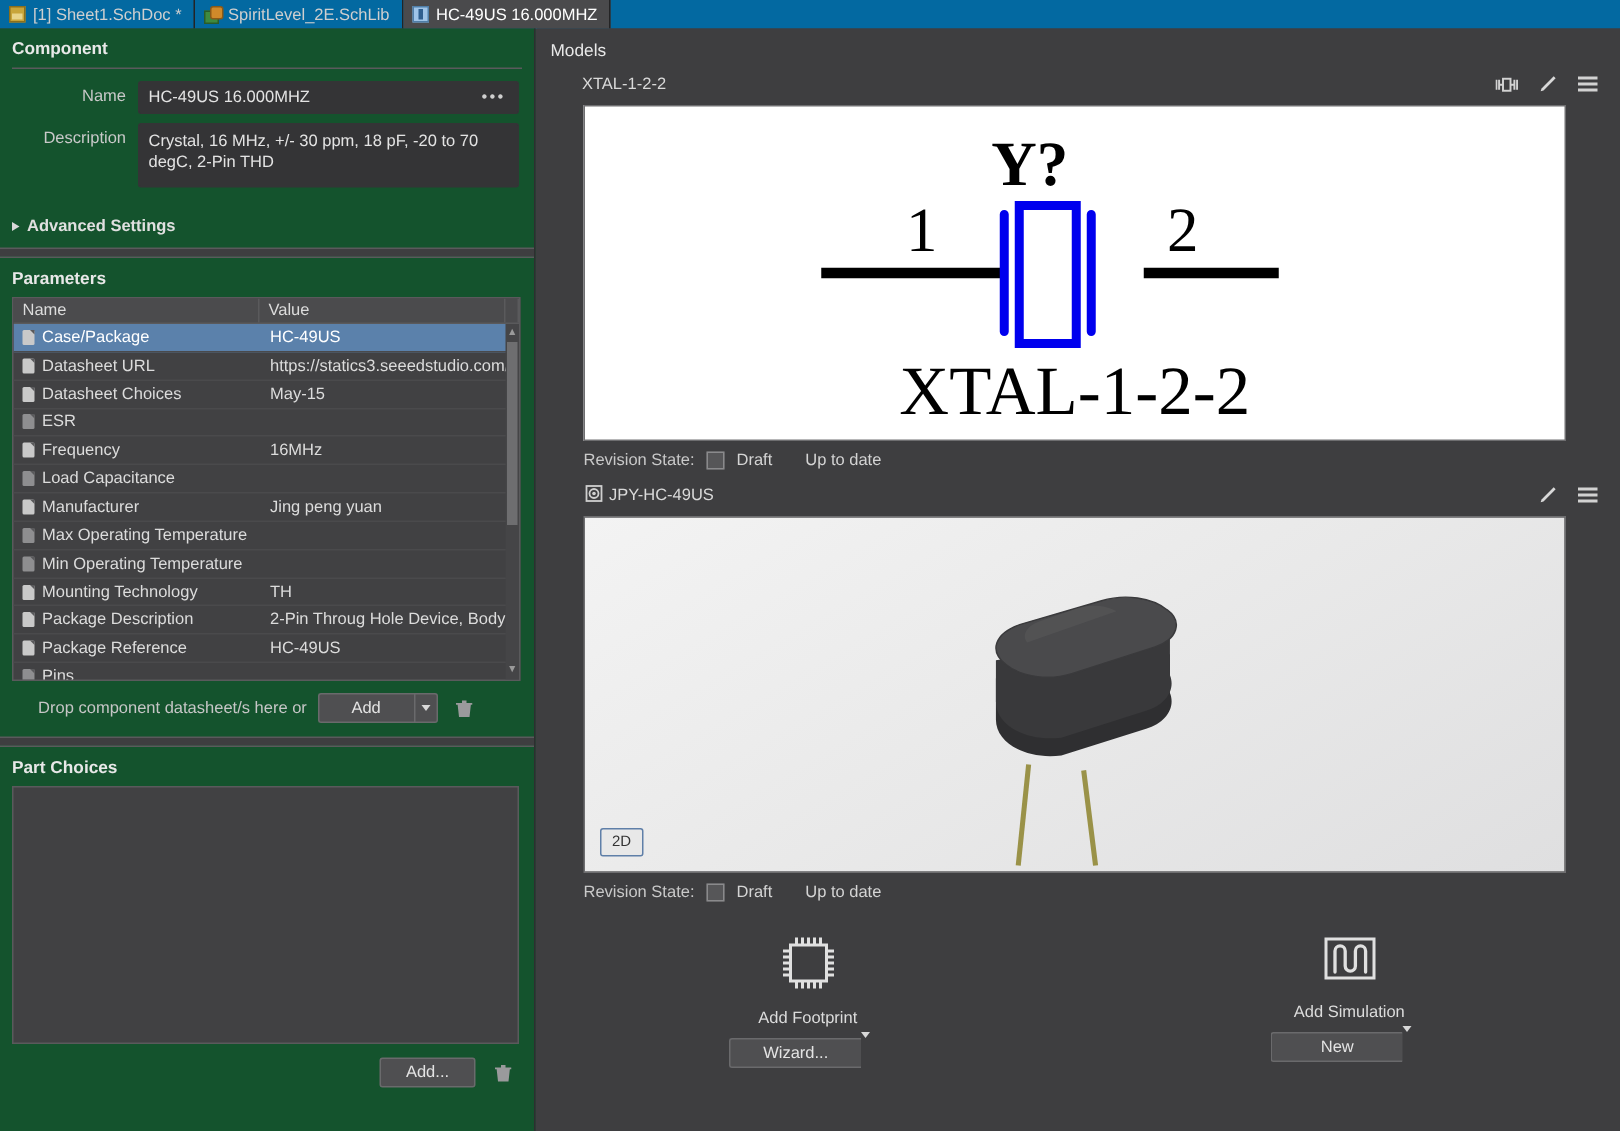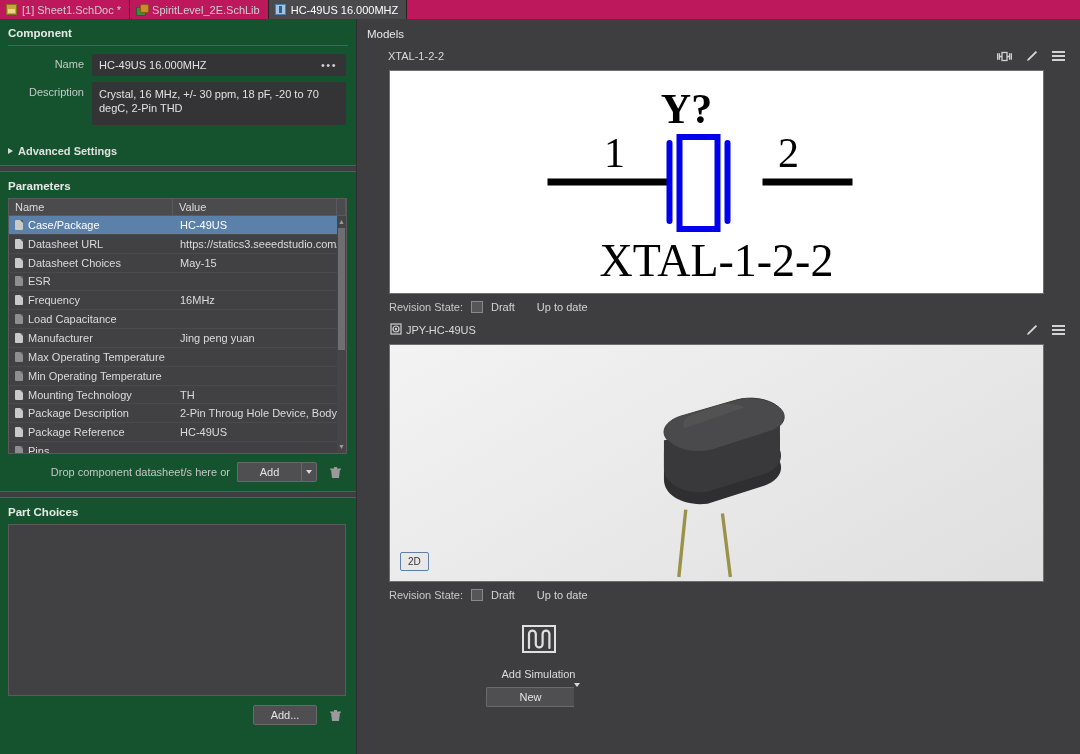--- a/index.html
+++ b/index.html
@@ -10,21 +10,21 @@
     font-family: "Liberation Sans", sans-serif;
     font-size: 11px;
     color: #d7d7d7;
     overflow: hidden;
   }
   #app { position: relative; width: 1080px; height: 754px; }
 
   
   .tabbar {
     position: absolute; left: 0; top: 0; width: 1080px; height: 19px;
-    background: #be185d;
+    background: #0369a1;
     display: flex; align-items: stretch;
   }
   .tab {
     display: flex; align-items: center; gap: 5px;
     padding: 0 8px 0 6px;
     font-size: 11px; color: #cfcfcf;
     border-right: 1px solid #242425;
   }
   .tab.active { background: #4a4a4c; color: #ffffff; }
   .tab-label { white-space: nowrap; }
@@ -100,21 +100,21 @@
   .doc-ico::after { content:""; position:absolute; right:0; top:0; border-left:3px solid transparent; border-top:3px solid #5a5a5c; }
   .pscroll {
     position:absolute; right:0; top:17px; width:9px; bottom:0; background:#454547;
   }
   .pscroll .thumb { position:absolute; top:12px; left:1px; width:7px; height:122px; background:#6e6e70; }
   .pscroll .arw { position:absolute; left:1px; width:7px; height:8px; color:#9a9a9a; font-size:7px; text-align:center; line-height:8px;}
   .pscroll .arw.up { top:2px; }
   .pscroll .arw.dn { bottom:2px; }
 
   .drop-row {
-    display:flex; align-items:center; justify-content:flex-end; gap:7px;
+    display:flex; align-items:center; justify-content:center; gap:7px;
     padding: 8px 10px 9px 0;
   }
   .drop-hint { font-size:11px; color:#c6c6c6; }
   .btn {
     background:#4f4f51; border:1px solid #6a6a6c; border-radius:2px;
     color:#e4e4e4; font-size:11px; height:20px; line-height:18px; text-align:center;
     padding: 0 10px; min-width:64px;
   }
   .split { display:flex; }
   .split .btn-main { border-right:none; border-radius:2px 0 0 2px; width:58px; padding:0; }
@@ -461,20 +461,38 @@
     <span class="rev-lbl">Revision State:</span>
     <span class="chk"></span>
     <span class="rev-txt">Draft</span>
     <span class="rev-gap"></span>
     <span class="rev-txt">Up to date</span>
   </div>
 
   <div class="addrow">
     <div class="addcell">
       <span>
+        <svg width="42" height="42" viewBox="0 0 42 42">
+          <rect x="9" y="9" width="24" height="24" fill="none" stroke="#e0e0e0" stroke-width="2"></rect>
+          <g stroke="#e0e0e0" stroke-width="2">
+            <path d="M13 9 V4 M17 9 V4 M21 9 V4 M25 9 V4 M29 9 V4"></path>
+            <path d="M13 33 V38 M17 33 V38 M21 33 V38 M25 33 V38 M29 33 V38"></path>
+            <path d="M9 13 H4 M9 17 H4 M9 21 H4 M9 25 H4 M9 29 H4"></path>
+            <path d="M33 13 H38 M33 17 H38 M33 21 H38 M33 25 H38 M33 29 H38"></path>
+          </g>
+        </svg>
+      </span>
+      <span class="add-lbl">Add Footprint</span>
+      <span class="add-btn-split">
+        <span class="btn btn-main">Wizard...</span>
+        <span class="btn-arrow"><i class="caret"></i></span>
+      </span>
+    </div>
+    <div class="addcell">
+      <span>
         <svg width="42" height="38" viewBox="0 0 42 38">
           <rect x="5" y="5" width="32" height="26" fill="none" stroke="#e0e0e0" stroke-width="2"></rect>
           <path d="M11 27 V13 a3.4 3.4 0 0 1 6.8 0 V23 a3.4 3.4 0 0 0 6.8 0 V13 a3.4 3.4 0 0 1 6.8 0 V27" fill="none" stroke="#e0e0e0" stroke-width="2.2" stroke-linecap="round"></path>
         </svg>
       </span>
       <span class="add-lbl">Add Simulation</span>
       <span class="add-btn-split">
         <span class="btn btn-main">New</span>
         <span class="btn-arrow"><i class="caret"></i></span>
       </span>

